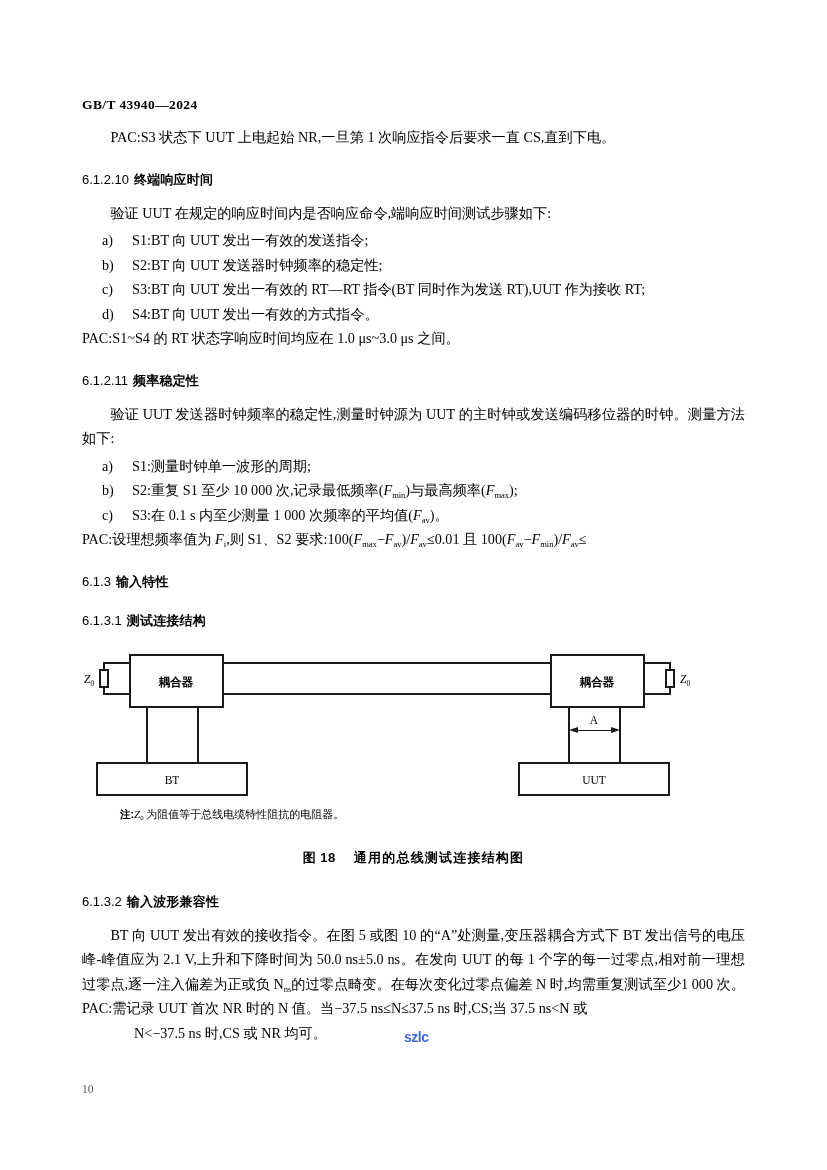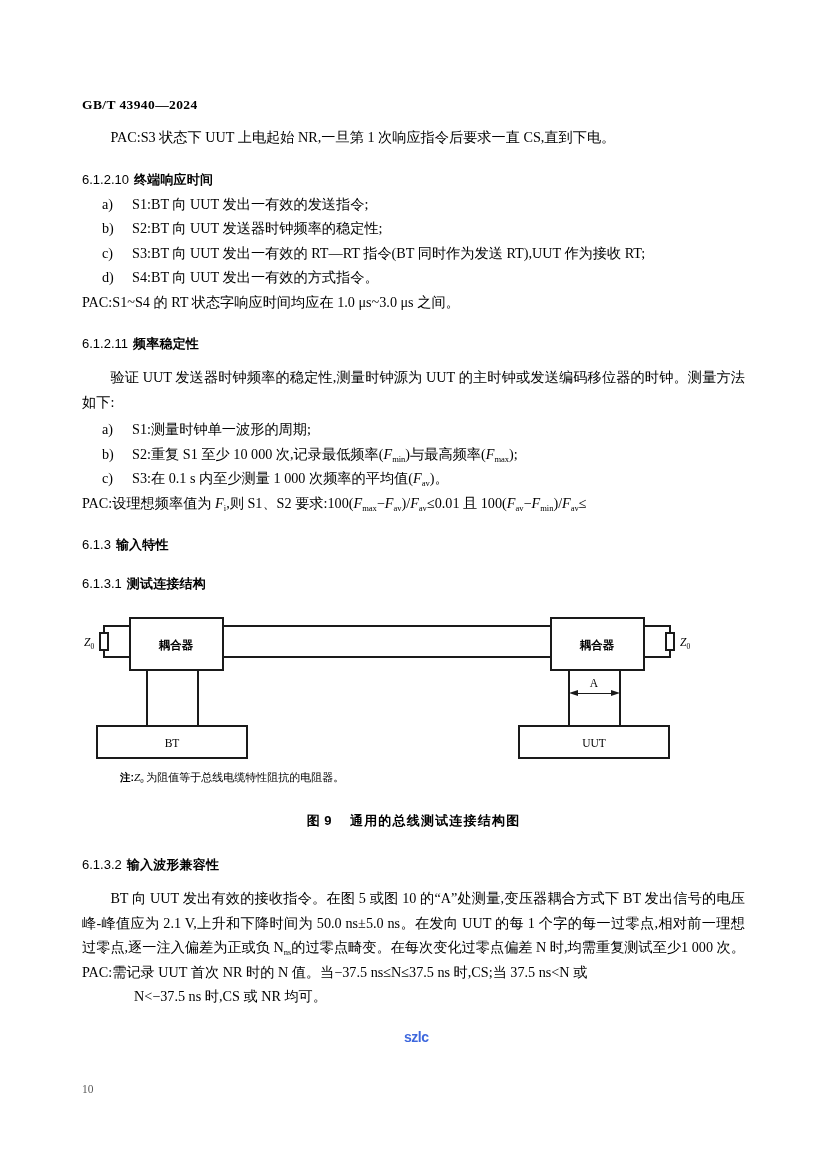--- a/index.html
+++ b/index.html
@@ -166,20 +166,21 @@
 
   <div class="content">
 
     <div class="doc-header">GB/T 43940—2024</div>
 
     <p class="body indent">PAC:S3 状态下 UUT 上电起始 NR,一旦第 1 次响应指令后要求一直 CS,直到下电。</p>
 
     <h3 class="clause-heading">
       <span class="num">6.1.2.10</span><span>终端响应时间</span>
     </h3>
+    <p class="body indent">验证 UUT 在规定的响应时间内是否响应命令,端响应时间测试步骤如下:</p>
     <ul class="alpha">
       <li><span class="marker">a)</span><span>S1:BT 向 UUT 发出一有效的发送指令;</span></li>
       <li><span class="marker">b)</span><span>S2:BT 向 UUT 发送器时钟频率的稳定性;</span></li>
       <li><span class="marker">c)</span><span>S3:BT 向 UUT 发出一有效的 RT—RT 指令(BT 同时作为发送 RT),UUT 作为接收 RT;</span></li>
       <li><span class="marker">d)</span><span>S4:BT 向 UUT 发出一有效的方式指令。</span></li>
     </ul>
     <p class="pac nohang">PAC:S1~S4 的 RT 状态字响应时间均应在 1.0 μs~3.0 μs 之间。</p>
 
     <h3 class="clause-heading">
       <span class="num">6.1.2.11</span><span>频率稳定性</span>
@@ -251,21 +252,21 @@
 
           <text x="598" y="33" font-family="'Liberation Serif','DejaVu Serif',serif" font-size="11.5" font-style="italic" fill="#000">Z<tspan font-size="7.5" dy="2.5" font-style="normal">0</tspan></text>
         </svg>
       </div>
 
       <div class="fig-note">
         <span class="lead">注:</span><span><span class="it">Z</span><span class="subn">0</span> 为阻值等于总线电缆特性阻抗的电阻器。</span>
       </div>
 
       <div class="fig-caption">
-        <span class="cap-num">图 9</span><span style="display:inline-block;width:18px"></span><span>通用的总线测试连接结构图</span>
+        <span class="cap-num">图 18</span><span style="display:inline-block;width:18px"></span><span>通用的总线测试连接结构图</span>
       </div>
     </div>
 
     <h3 class="clause-heading" style="margin-top:26px">
       <span class="num">6.1.3.2</span><span>输入波形兼容性</span>
     </h3>
 
     <p class="body indent">BT 向 UUT 发出有效的接收指令。在图 5 或图 10 的“A”处测量,变压器耦合方式下 BT 发出信号的电压峰-峰值应为 2.1 V,上升和下降时间为 50.0 ns±5.0 ns。在发向 UUT 的每 1 个字的每一过零点,相对前一理想过零点,逐一注入偏差为正或负 N<sub>ns</sub>的过零点畸变。在每次变化过零点偏差 N 时,均需重复测试至少1 000 次。</p>
     <p class="pac nohang">PAC:需记录 UUT 首次 NR 时的 N 值。当−37.5 ns≤N≤37.5 ns 时,CS;当 37.5 ns&lt;N 或</p>
     <p class="pac nohang" style="padding-left:52px;margin-top:0">N&lt;−37.5 ns 时,CS 或 NR 均可。</p>

